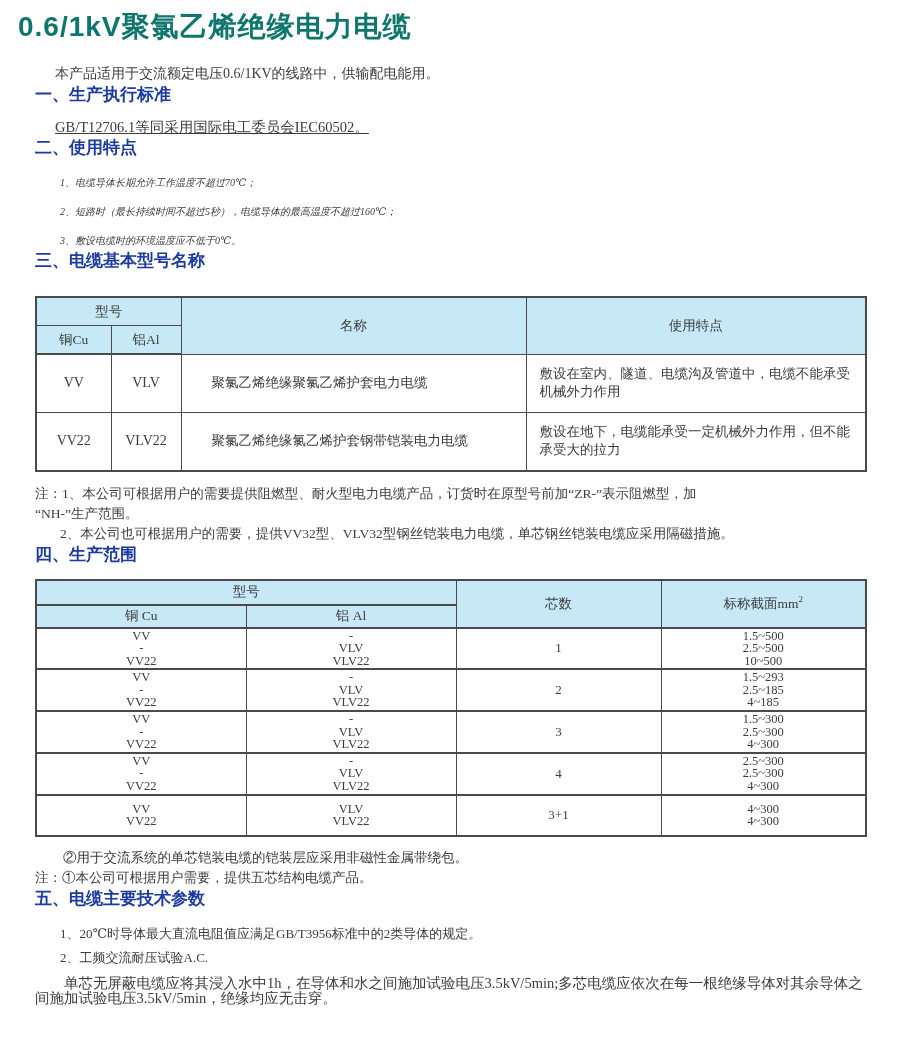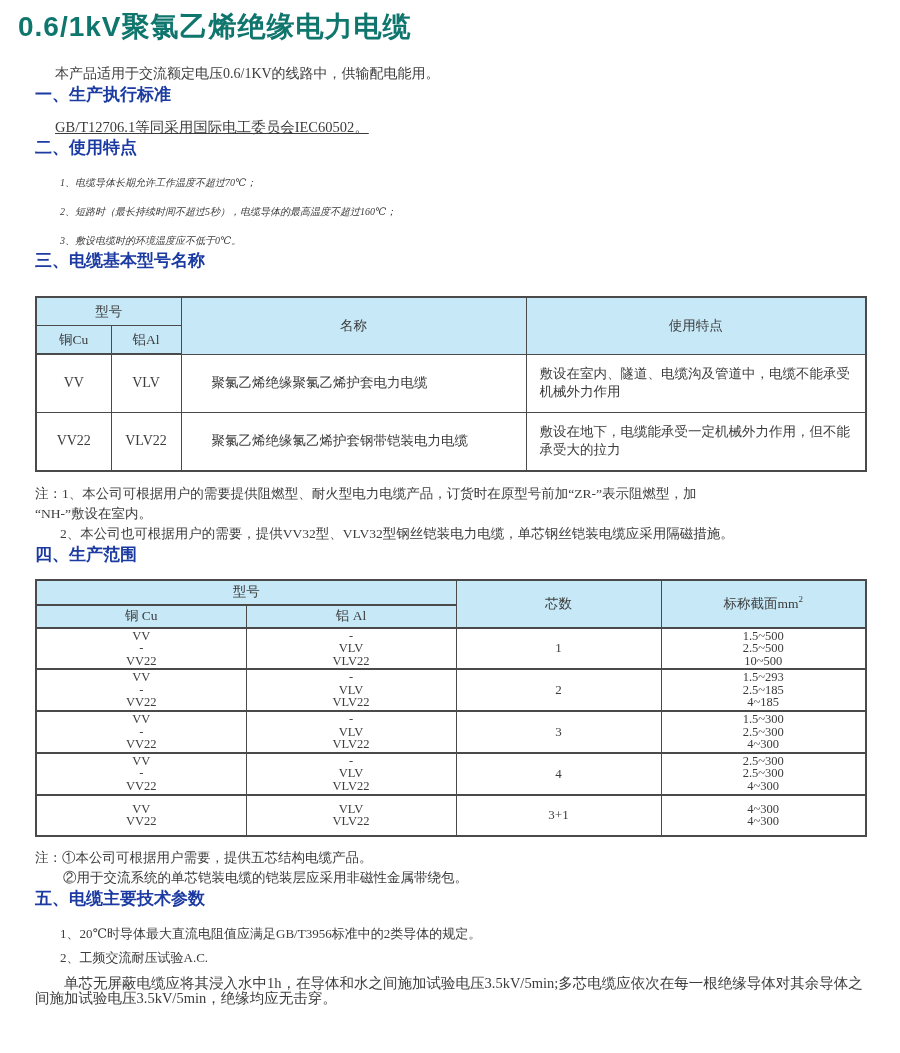--- a/index.html
+++ b/index.html
@@ -109,21 +109,21 @@
       <td class="model">VV22</td>
       <td class="model">VLV22</td>
       <td class="left">聚氯乙烯绝缘氯乙烯护套钢带铠装电力电缆</td>
       <td class="left app">敷设在地下，电缆能承受一定机械外力作用，但不能承受大的拉力</td>
     </tr>
   </tbody>
     </table>
 
   <div class="note-block1">
     <p class="note">注：1、本公司可根据用户的需要提供阻燃型、耐火型电力电缆产品，订货时在原型号前加“ZR-”表示阻燃型，加</p>
-    <p class="note">“NH-”敷设在室内。</p>
+    <p class="note">“NH-”生产范围。</p>
     <p class="note ind">2、本公司也可根据用户的需要，提供VV32型、VLV32型钢丝铠装电力电缆，单芯钢丝铠装电缆应采用隔磁措施。</p>
   </div>
 
   <h2 class="sec sec4">四、生产范围</h2>
 
   <table class="t2">
     <colgroup>
         <col style="width:210px">
         <col style="width:210px">
         <col style="width:205px">
@@ -228,22 +228,22 @@
       <td class="cores">3+1</td>
       <td class="stack">
         <div>4~300</div>
         <div>4~300</div>
       </td>
     </tr>
   </tbody>
     </table>
 
   <div class="note-block2">
+    <p class="note ind2">②用于交流系统的单芯铠装电缆的铠装层应采用非磁性金属带绕包。</p>
     <p class="note">注：①本公司可根据用户需要，提供五芯结构电缆产品。</p>
-    <p class="note ind2">②用于交流系统的单芯铠装电缆的铠装层应采用非磁性金属带绕包。</p>
   </div>
 
   <h2 class="sec sec5">五、电缆主要技术参数</h2>
   <p class="tech-item first">1、20℃时导体最大直流电阻值应满足GB/T3956标准中的2类导体的规定。</p>
   <p class="tech-item second">2、工频交流耐压试验A.C.</p>
   <p class="tech-para">单芯无屏蔽电缆应将其浸入水中1h，在导体和水之间施加试验电压3.5kV/5min;多芯电缆应依次在每一根绝缘导体对其余导体之间施加试验电压3.5kV/5min，绝缘均应无击穿。</p>
 
 </div>
 
 </body></html>

